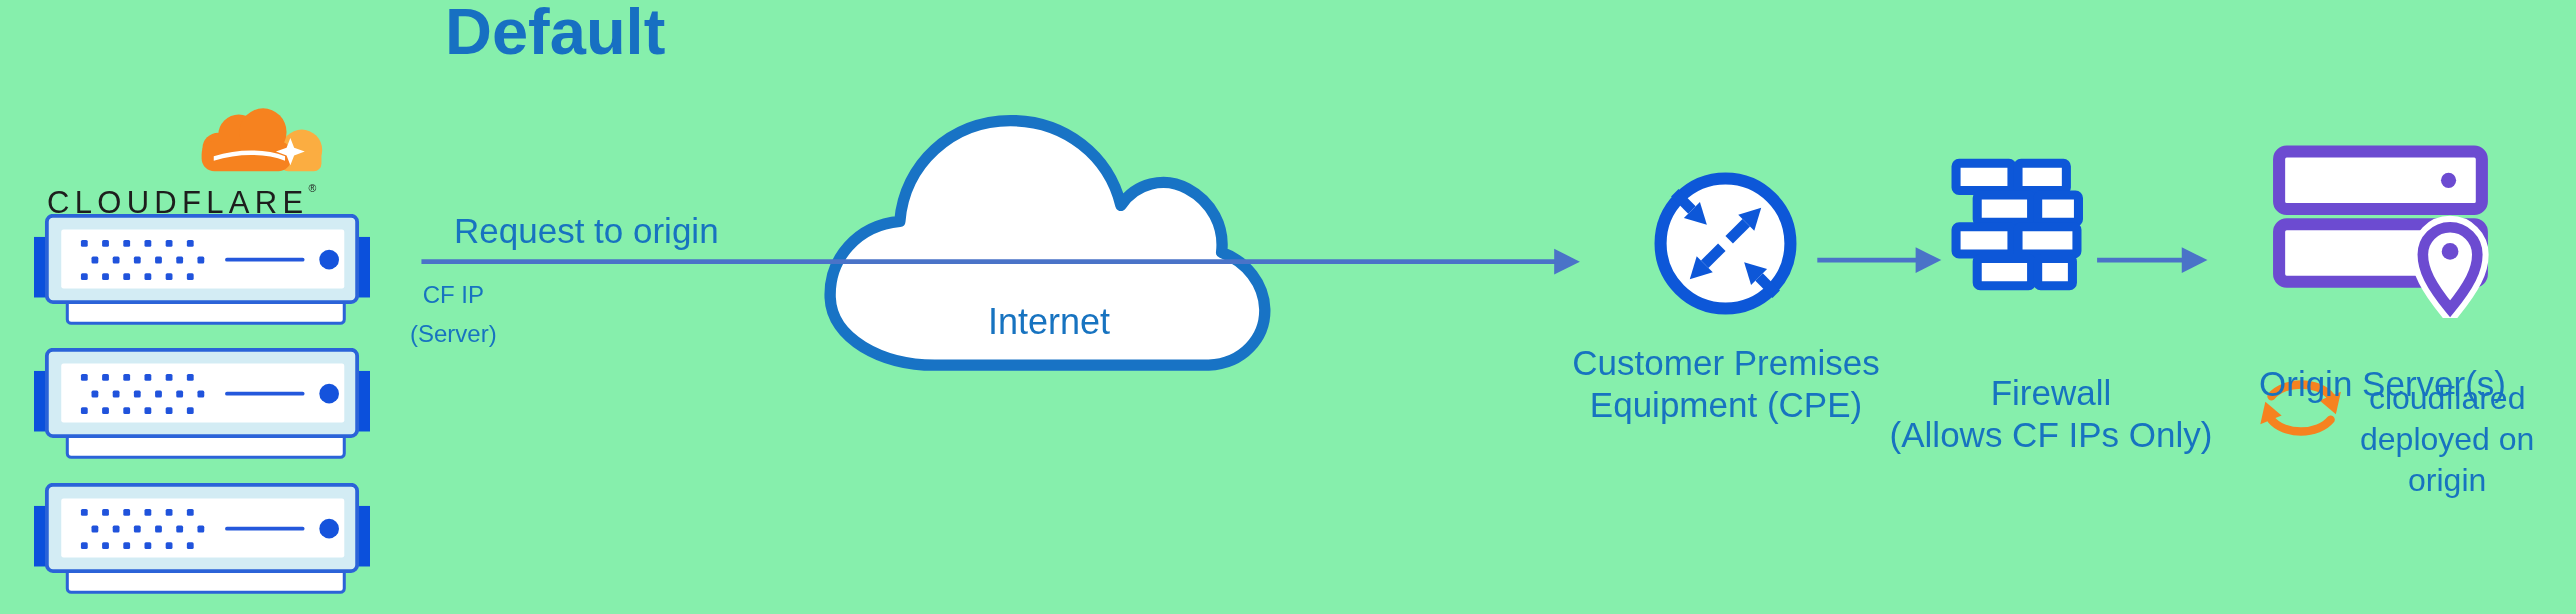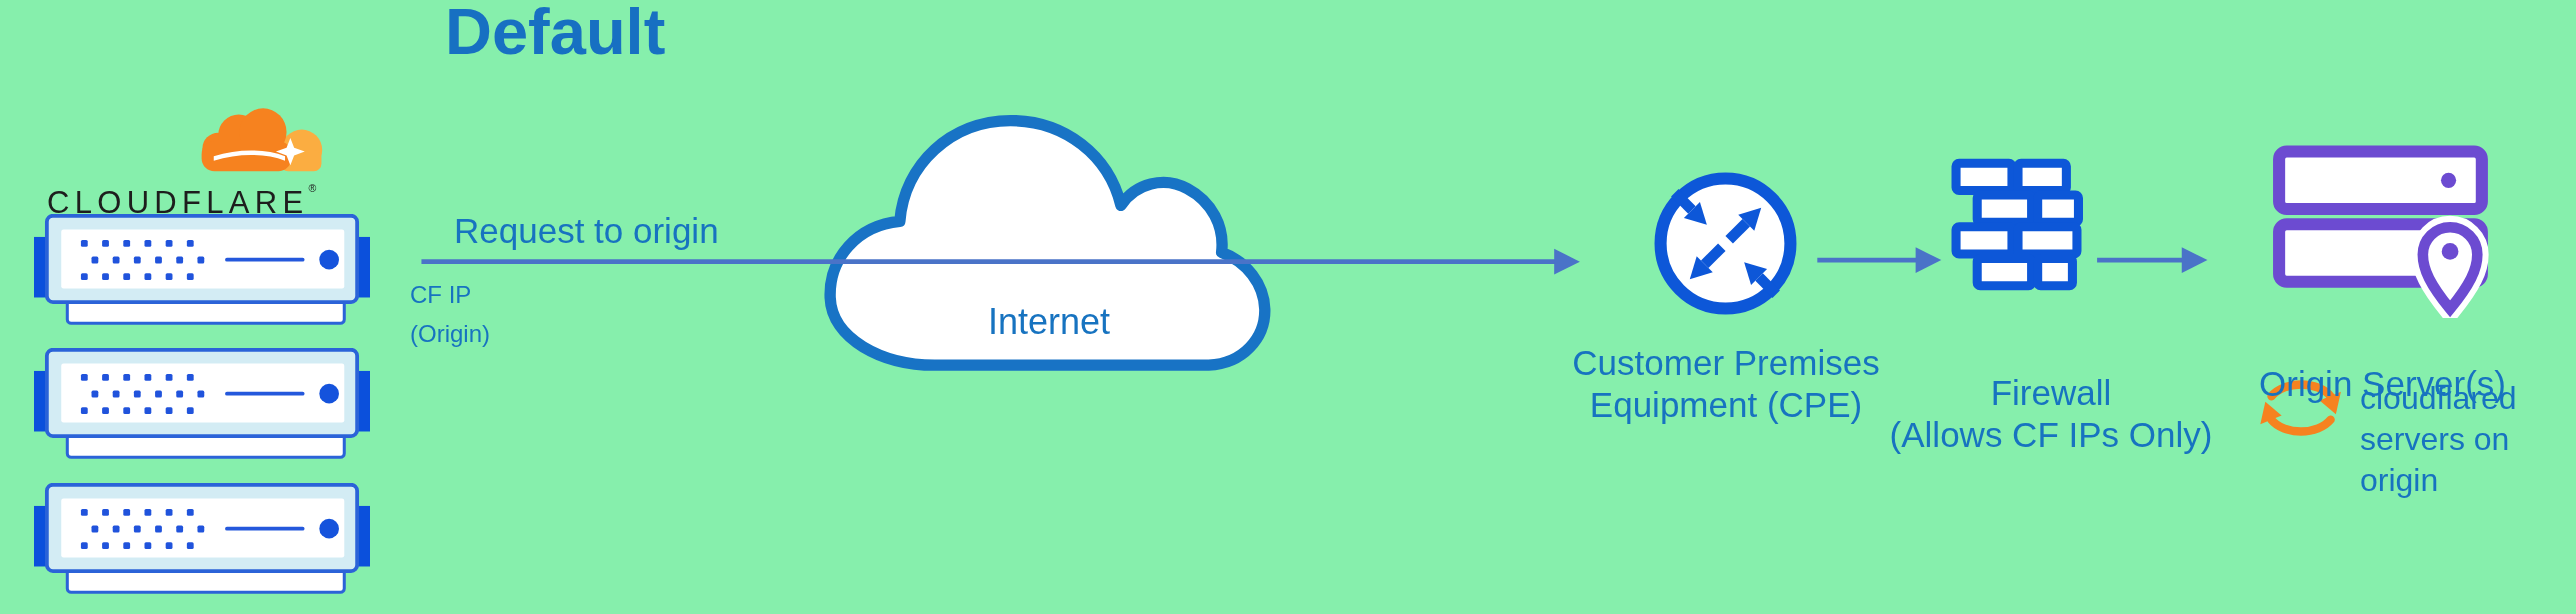--- a/index.html
+++ b/index.html
@@ -9,21 +9,21 @@
   }
   .abs{position:absolute;}
   .page-title{
     left:445px;top:-6px;font-size:65px;font-weight:600;color:#1770c2;letter-spacing:0;
   }
   .wordmark{
     left:47px;top:182px;width:303px;font-size:31px;font-weight:normal;color:#1d1d1d;
     letter-spacing:5.3px;white-space:nowrap;
   }
   .wordmark sup{font-size:10.6px;letter-spacing:0;vertical-align:21px;}
-  .lbl{color:#1773c0;line-height:1.18;}
+  .lbl{color:#1773c0;line-height:1.18;text-align:center;}
   .lbl-center{text-align:center;}
   .req-label{left:454px;top:210px;font-size:35px;}
   .cfip-label{left:384px;top:275px;font-size:24px;line-height:39px;margin-left:26px;}
   .internet-label{left:821px;top:301px;width:456px;text-align:center;font-size:36px;}
   .cpe-label{left:1529px;top:342px;width:394px;font-size:35px;line-height:42px;}
   .fw-label{left:1877px;top:342px;width:348px;font-size:35px;line-height:42px;margin-top:30px;}
   .origin-label{left:2259px;top:363px;width:272px;font-size:35px;text-align:left;}
   .cfd-label{left:2360px;top:378px;font-size:32px;line-height:41px;}
   svg{display:block;}
 </style>
@@ -212,37 +212,37 @@
       <g transform="translate(101,36) rotate(-50)">
           <polygon points="15,0 -12,-14 -12,14"></polygon>
         </g>
     </g>
   </svg>
 
   <div class="abs lbl req-label">Request to origin</div>
 
   <div class="abs lbl cfip-label">
     <div>CF IP</div>
-    <div>(Origin)</div>
+    <div>(Server)</div>
   </div>
 
   <div class="abs lbl lbl-center cpe-label">
     <div>Customer Premises</div>
     <div>Equipment (CPE)</div>
   </div>
 
   <div class="abs lbl internet-label">Internet</div>
 
   <div class="abs lbl lbl-center fw-label">
     <div>Firewall</div>
     <div>(Allows CF IPs Only)</div>
   </div>
 
   <div class="abs lbl origin-label">Origin Server(s)</div>
 
   <div class="abs lbl cfd-label">
     <div>cloudflared</div>
-    <div>servers on</div>
+    <div>deployed on</div>
     <div>origin</div>
   </div>
 
 </div>
 
 
 </body></html>

